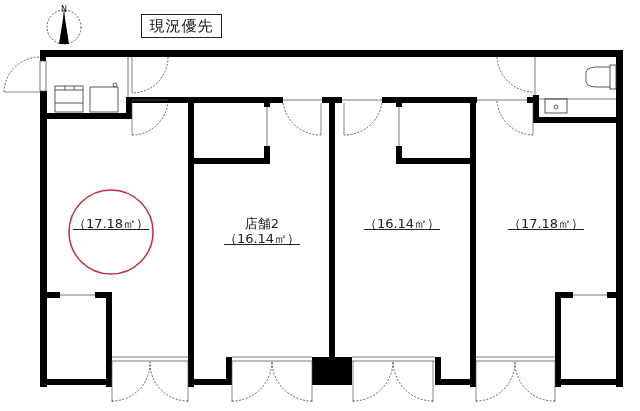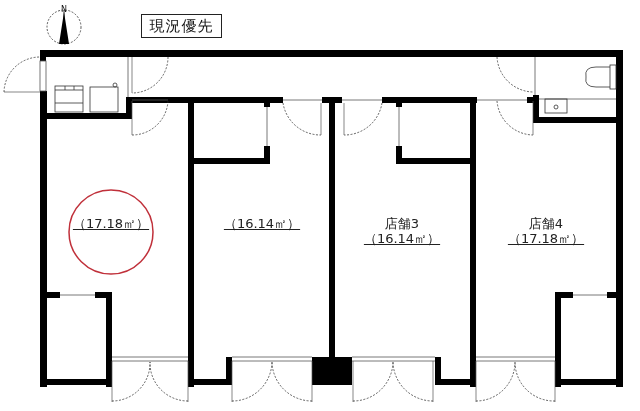--- a/index.html
+++ b/index.html
@@ -178,22 +178,21 @@
   <circle cx="111" cy="232" r="42" fill="none" stroke="#c0303a" stroke-width="1.5"></circle>
 </svg>
 
 <div class="label-box">現況優先</div>
 <span class="north-n">N</span>
 
 <div class="room-label" style="left:56px; top:216px;">
   <span class="area">（17.18㎡）</span>
 </div>
 <div class="room-label" style="left:207px; top:216px;">
+  <span class="name">店舗2</span>
   <span class="area">（16.14㎡）</span>
 </div>
 <div class="room-label" style="left:347px; top:216px;">
-  <span class="name">店舗3</span>
   <span class="area">（16.14㎡）</span>
 </div>
 <div class="room-label" style="left:491px; top:216px;">
-  <span class="name">店舗4</span>
   <span class="area">（17.18㎡）</span>
 </div>
 
 </body></html>

